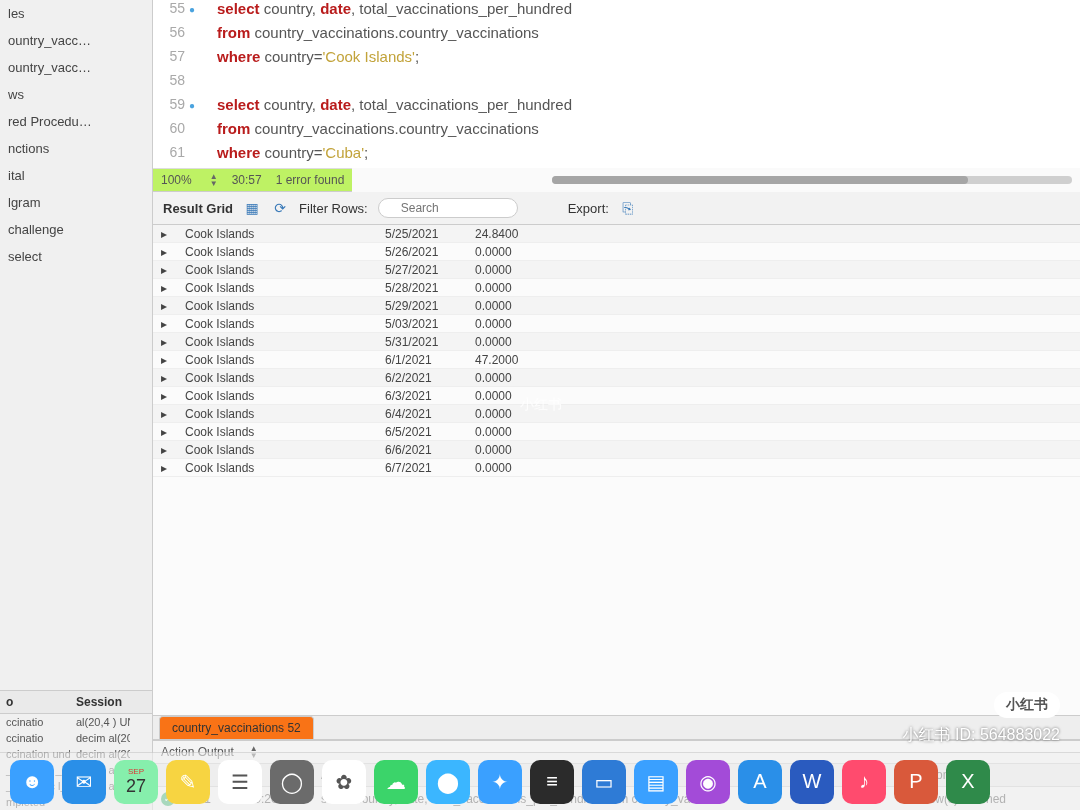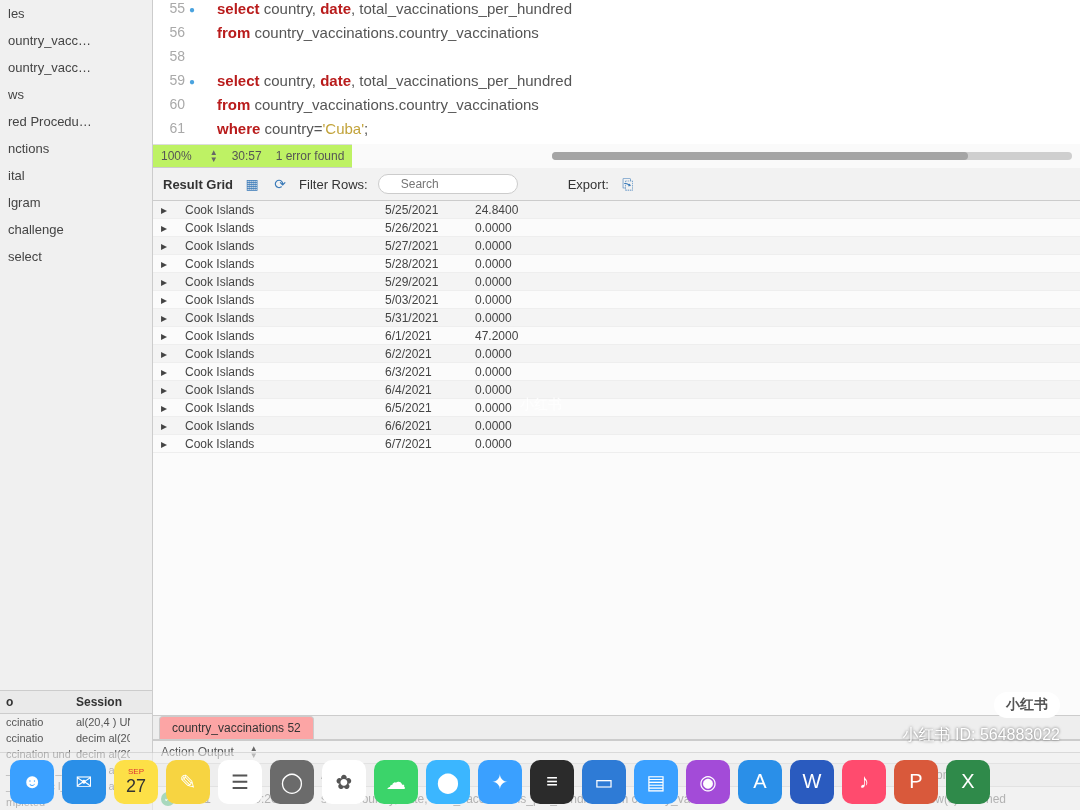--- a/index.html
+++ b/index.html
@@ -44,21 +44,21 @@
   .grid-header { background: #eeeeee; border-bottom: 1px solid #ccc; font-size: 12px; color: #444; }
   .grid-header > div, .grid-row > div { padding: 4px 8px; }
   .col-handle { width: 24px; }
   .col-country { width: 200px; }
   .col-date { width: 90px; text-align: left; }
   .col-val { width: 220px; text-align: left; }
   .grid-row { font-size: 12px; color: #444; border-bottom: 1px solid #eee; height: 18px;}
   .grid-row:nth-child(odd) { background: #f4f4f4; }
 
   .tab-bar { background: #eee; border-top: 1px solid #ccc; border-bottom: 1px solid #ccc; padding: 0; }
-  .tab { display: inline-block; background: #fca5a5; border: 1px solid #ccc; border-bottom: none; padding: 4px 12px; font-size: 12px; border-radius: 4px 4px 0 0; margin-left: 6px; }
+  .tab { display: inline-block; background: #f97316; border: 1px solid #ccc; border-bottom: none; padding: 4px 12px; font-size: 12px; border-radius: 4px 4px 0 0; margin-left: 6px; }
 
   .action-output { background: #f4f4f4; border-top: 1px solid #ccc; }
   .ao-title { padding: 4px 8px; font-size: 12px; color: #555; display:flex; align-items:center; gap:12px;}
   .ao-header, .ao-row { display: flex; align-items: center; font-size: 12px; color: #555; }
   .ao-header { background: #eaeaea; border-top: 1px solid #ccc; border-bottom: 1px solid #ccc; }
   .ao-header > div, .ao-row > div { padding: 4px 8px; }
   .ao-status { width: 30px; text-align:center;}
   .ao-id { width: 40px; }
   .ao-time { width: 90px; }
   .ao-action { flex: 1; white-space: nowrap; overflow: hidden; text-overflow: ellipsis; }
@@ -127,20 +127,24 @@
     <div class="editor" id="editor-lines">
         <div class="code-line">
           <div class="gutter">55<span class="gutter-dot">●</span></div>
           <div class="code"><span class="kw">select</span><span class="txt"> country, </span><span class="kw">date</span><span class="txt">, total_vaccinations_per_hundred</span></div>
         </div>
         <div class="code-line">
           <div class="gutter">56<span class="gutter-space"></span></div>
           <div class="code"><span class="kw">from</span><span class="txt"> country_vaccinations.country_vaccinations</span></div>
         </div>
         <div class="code-line">
+          <div class="gutter">57<span class="gutter-space"></span></div>
+          <div class="code"><span class="kw">where</span><span class="txt"> country=</span><span class="str">'Cook Islands'</span><span class="txt">;</span></div>
+        </div>
+        <div class="code-line">
           <div class="gutter">58<span class="gutter-space"></span></div>
           <div class="code"></div>
         </div>
         <div class="code-line">
           <div class="gutter">59<span class="gutter-dot">●</span></div>
           <div class="code"><span class="kw">select</span><span class="txt"> country, </span><span class="kw">date</span><span class="txt">, total_vaccinations_per_hundred</span></div>
         </div>
         <div class="code-line">
           <div class="gutter">60<span class="gutter-space"></span></div>
           <div class="code"><span class="kw">from</span><span class="txt"> country_vaccinations.country_vaccinations</span></div>
@@ -289,21 +293,21 @@
             <div class="ao-response">36 row(s) returned</div>
           </div>
         </div>
     </div>
   </div>
 </div>
 
 <div class="dock" id="dock">
     <div class="dock-icon" style="background: rgb(58, 160, 255);">☻</div>
     <div class="dock-icon" style="background: rgb(42, 143, 232);">✉</div>
-    <div class="dock-icon" style="background: #fde047; color: rgb(51, 51, 51); font-size: 9px; flex-direction: column; text-align: right;">
+    <div class="dock-icon" style="background: #86efac; color: rgb(51, 51, 51); font-size: 9px; flex-direction: column; text-align: right;">
       <div style="color:#d33;font-size:8px;">SEP</div>
       <div style="font-size:18px;">27</div>
     </div>
     <div class="dock-icon" style="background: rgb(247, 212, 65);">✎</div>
     <div class="dock-icon" style="background: rgb(255, 255, 255); color: rgb(85, 85, 85);">☰</div>
     <div class="dock-icon" style="background: rgb(107, 107, 107);">◯</div>
     <div class="dock-icon" style="background: rgb(255, 255, 255); color: rgb(85, 85, 85);">✿</div>
     <div class="dock-icon" style="background: rgb(59, 212, 106);">☁</div>
     <div class="dock-icon" style="background: rgb(59, 182, 255);">⬤</div>
     <div class="dock-icon" style="background: rgb(58, 160, 255);">✦</div>

